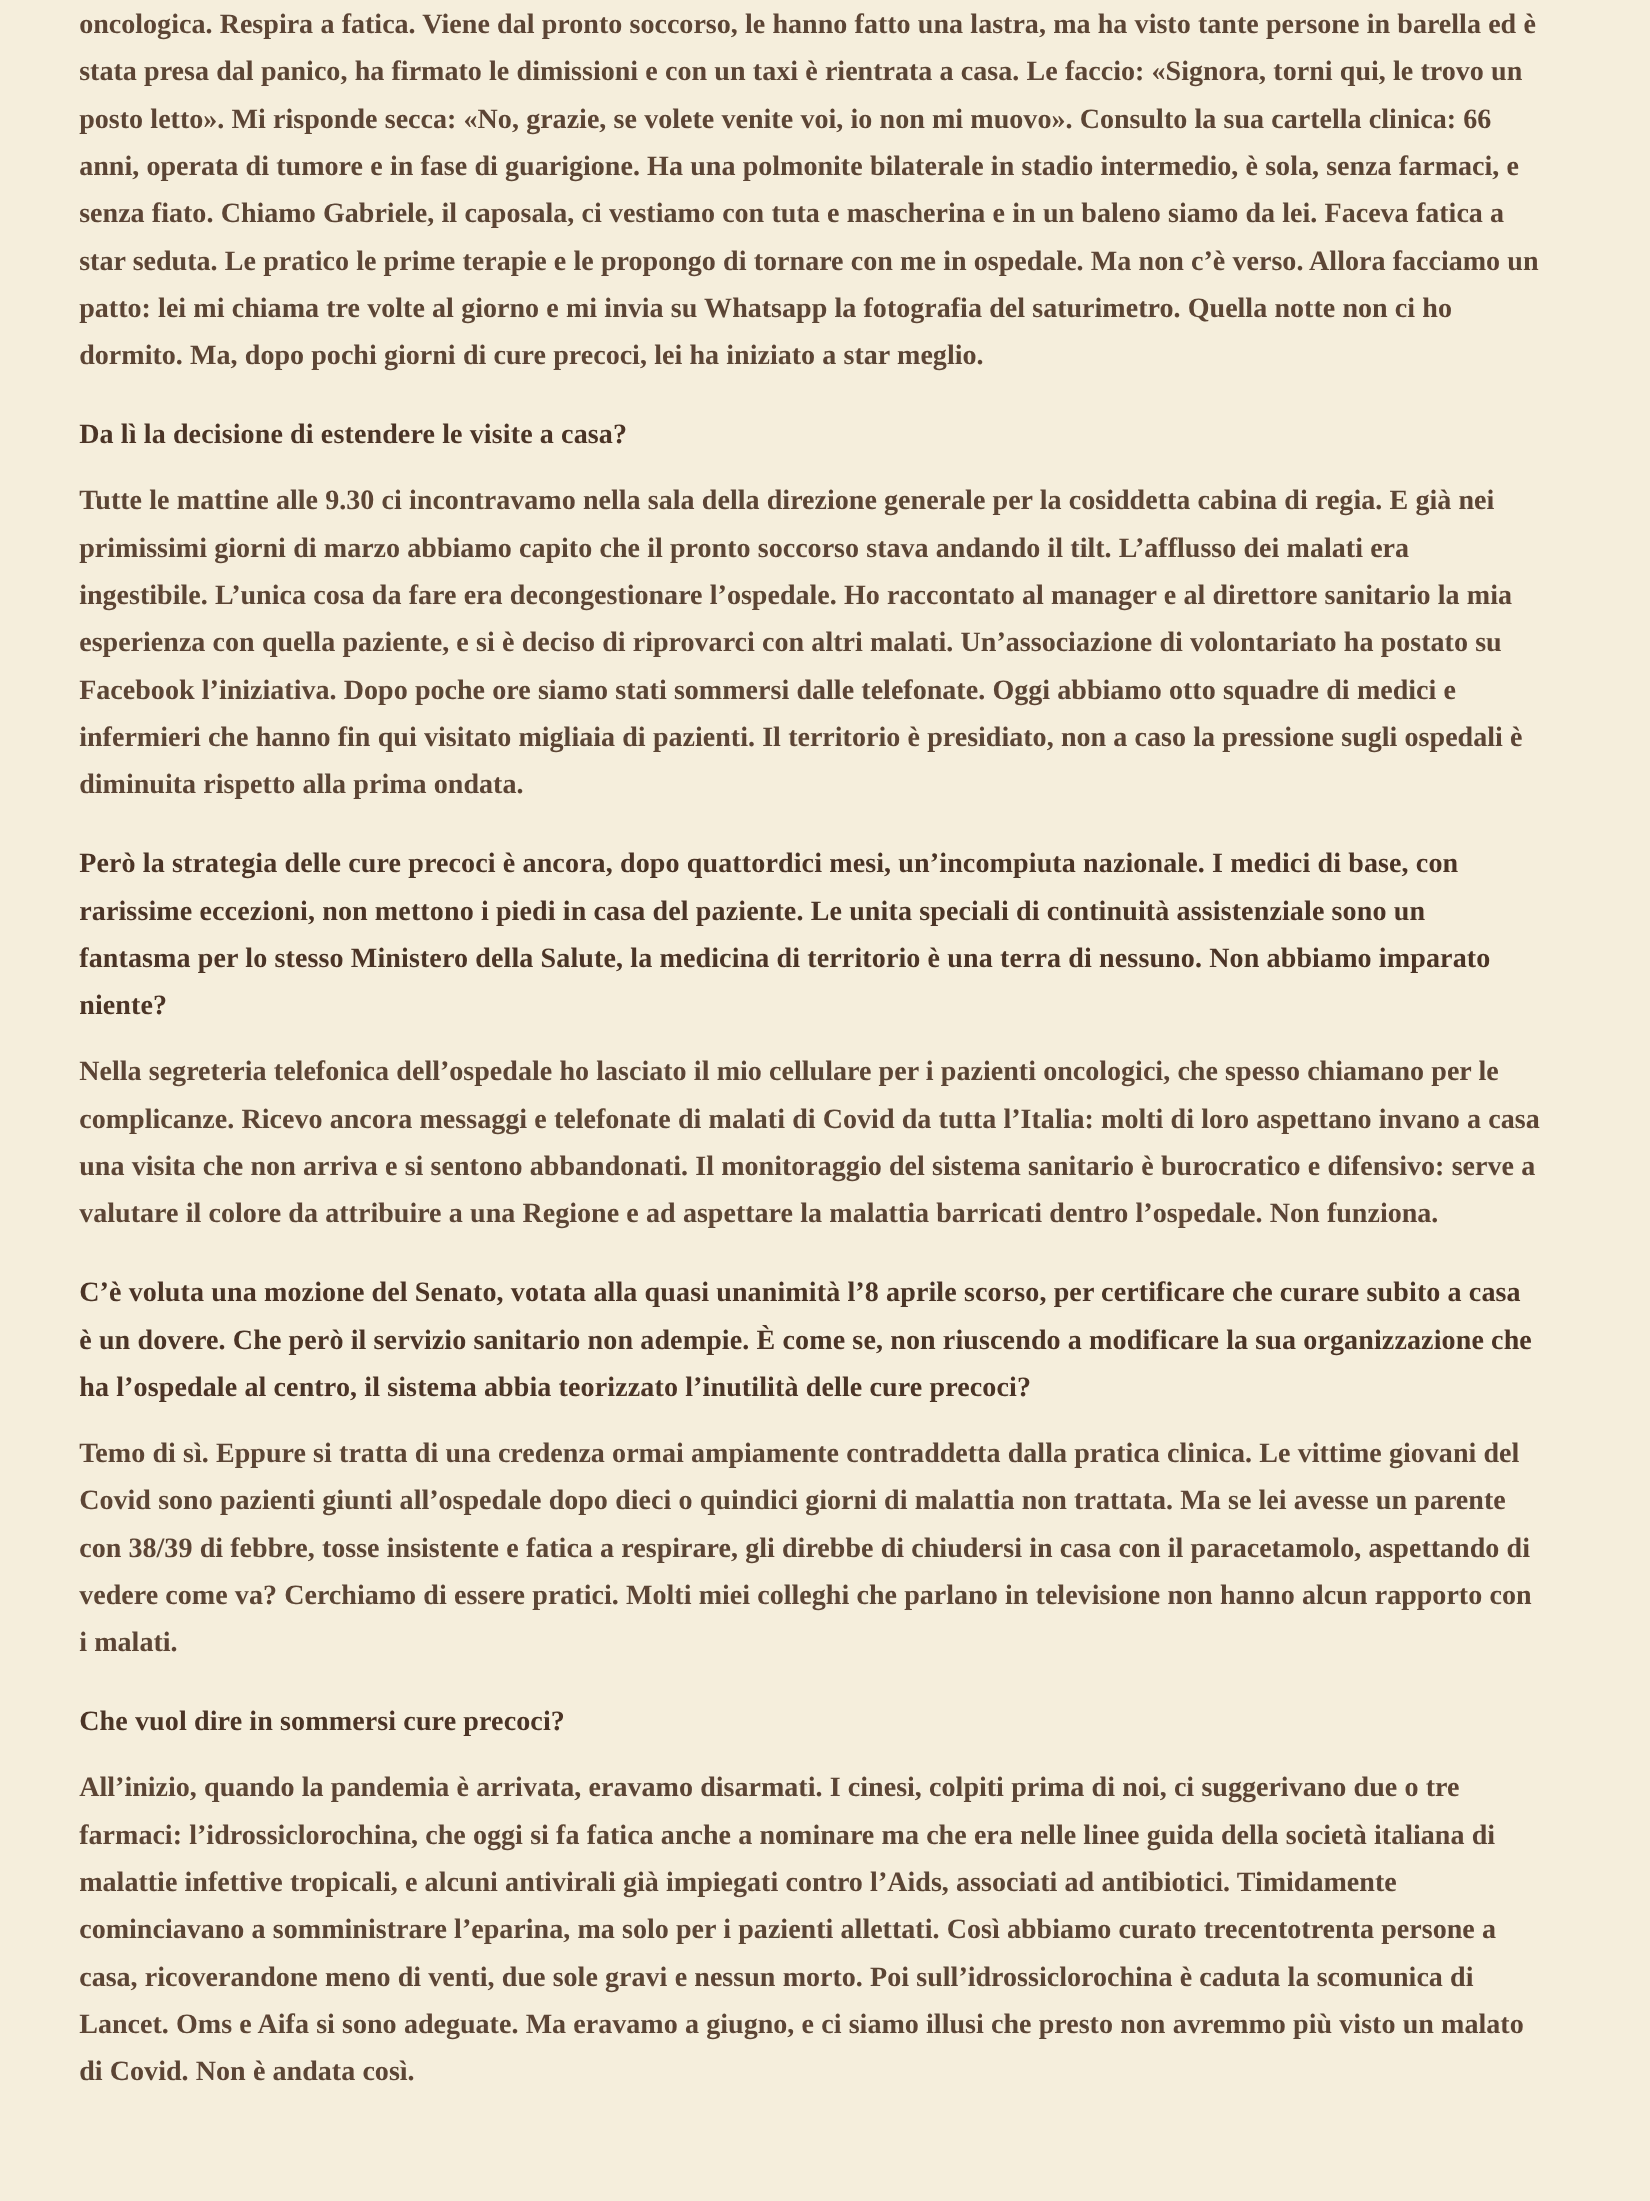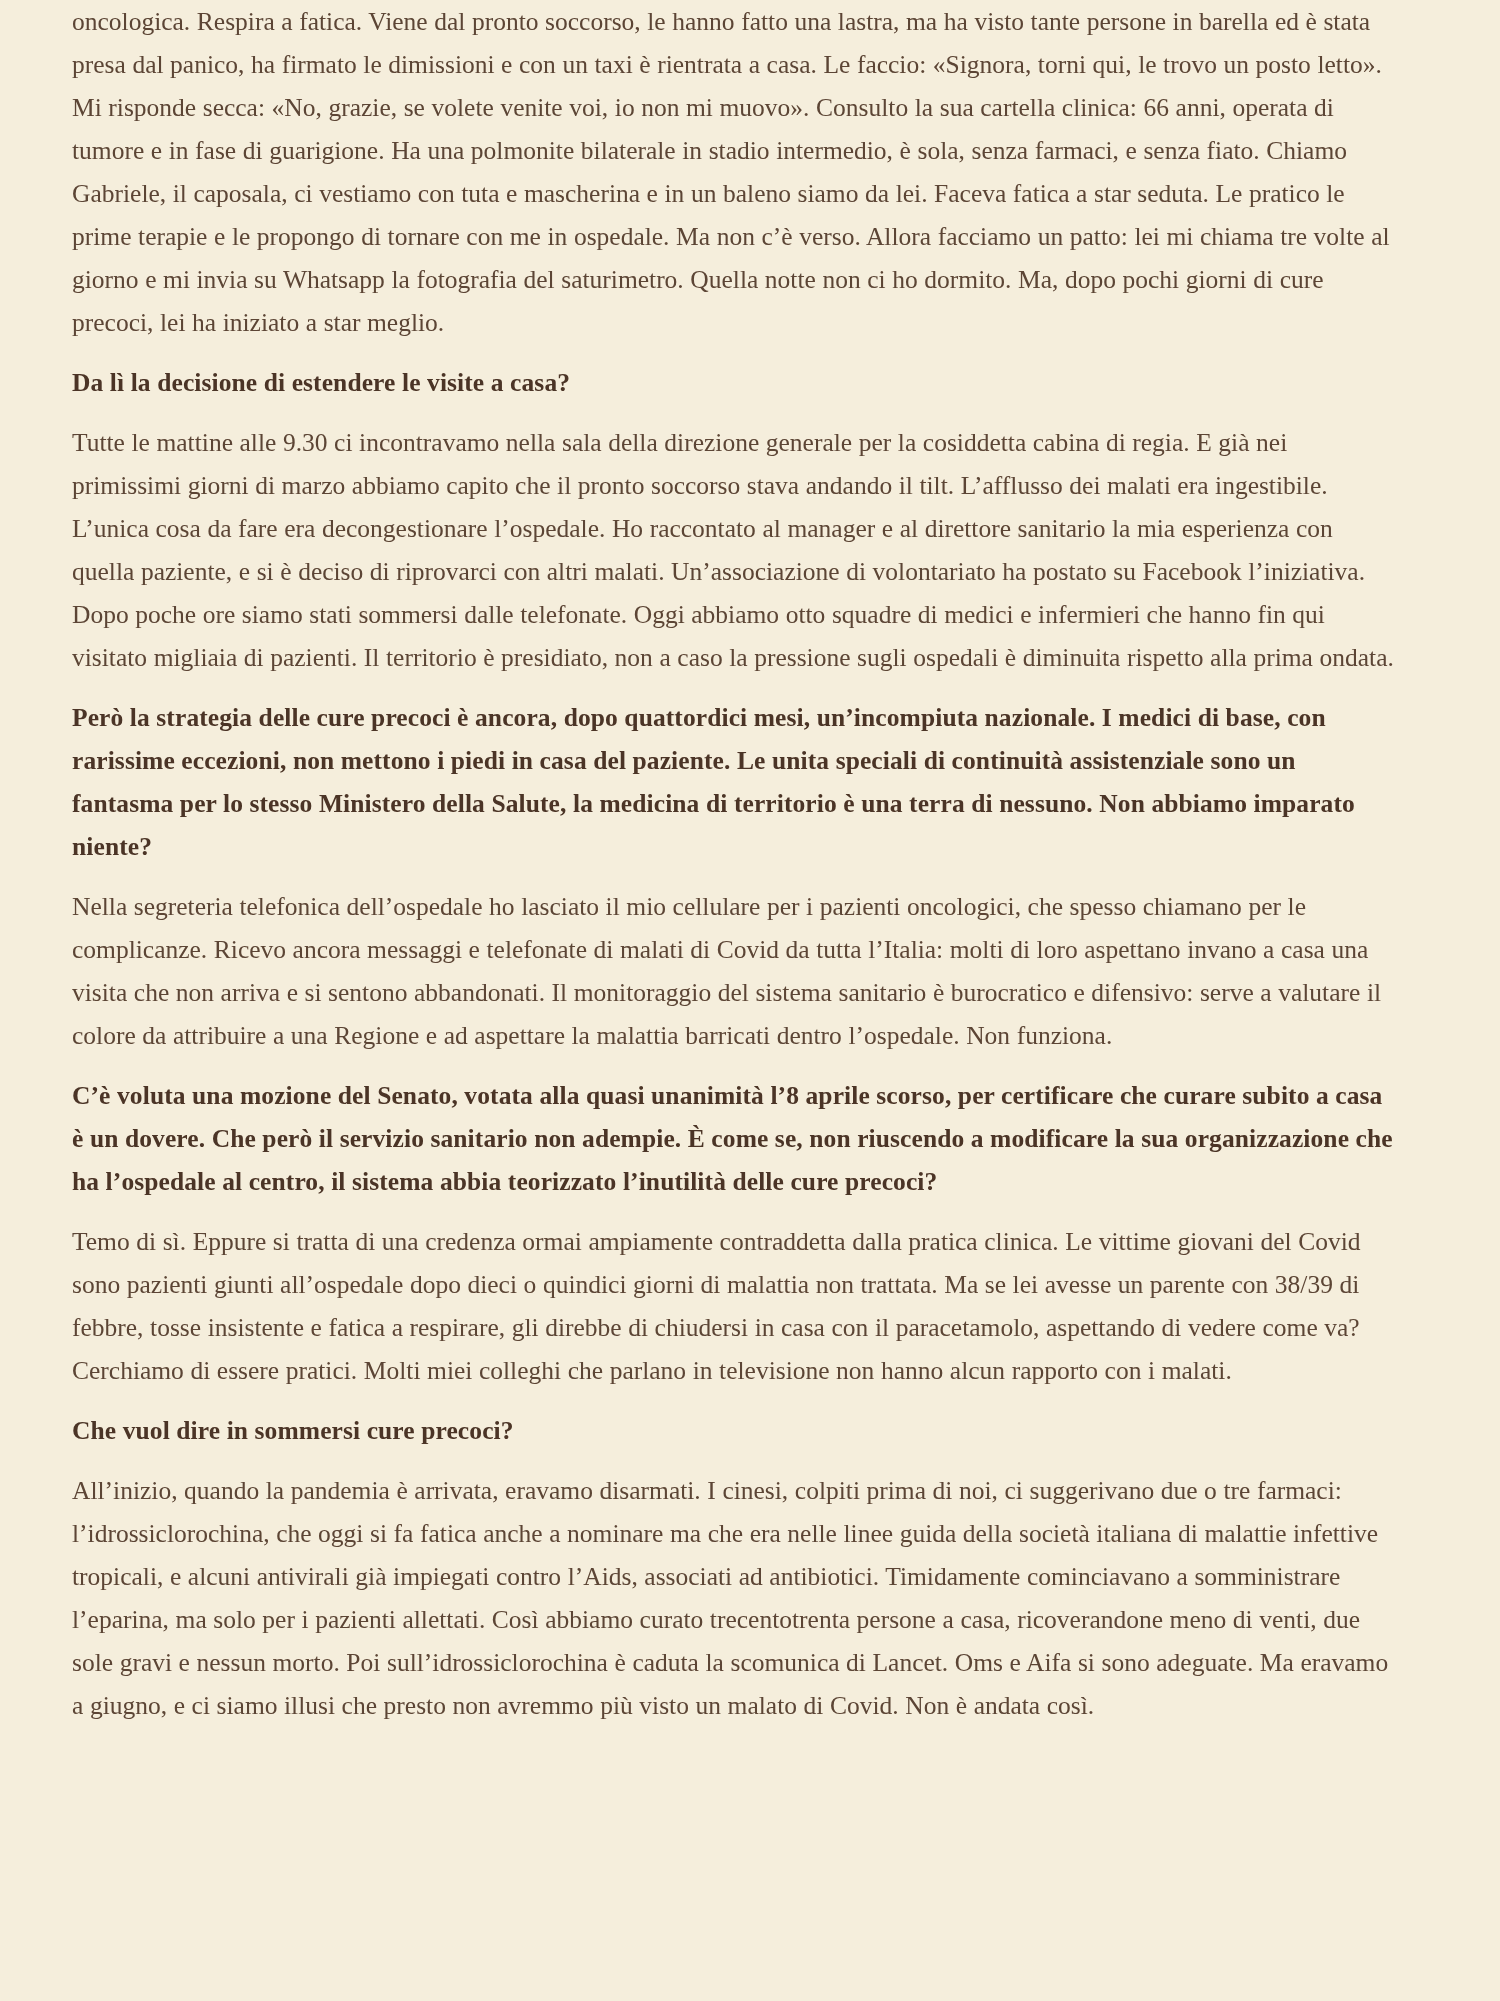--- a/index.html
+++ b/index.html
@@ -25,24 +25,24 @@
   }
   p.para {
     margin: 0 0 0 0;
     padding: 0;
     color: #5C4535;
     font-size: 25.5px;
     line-height: 43px;
     text-align: left;
     letter-spacing: 0.0px;
     word-spacing: 0.2px;
-    font-weight: 400;
+    font-weight: 700;
   }
   p.question {
-    margin: 0 0 0 0;
+    margin: 12px 0 0 0;
     padding: 0;
     color: #4B3426;
     font-size: 25.5px;
     line-height: 43px;
     font-weight: 700;
     text-align: left;
     letter-spacing: 0.1px;
   }
   .gap-q-before {
     height: 17px;

